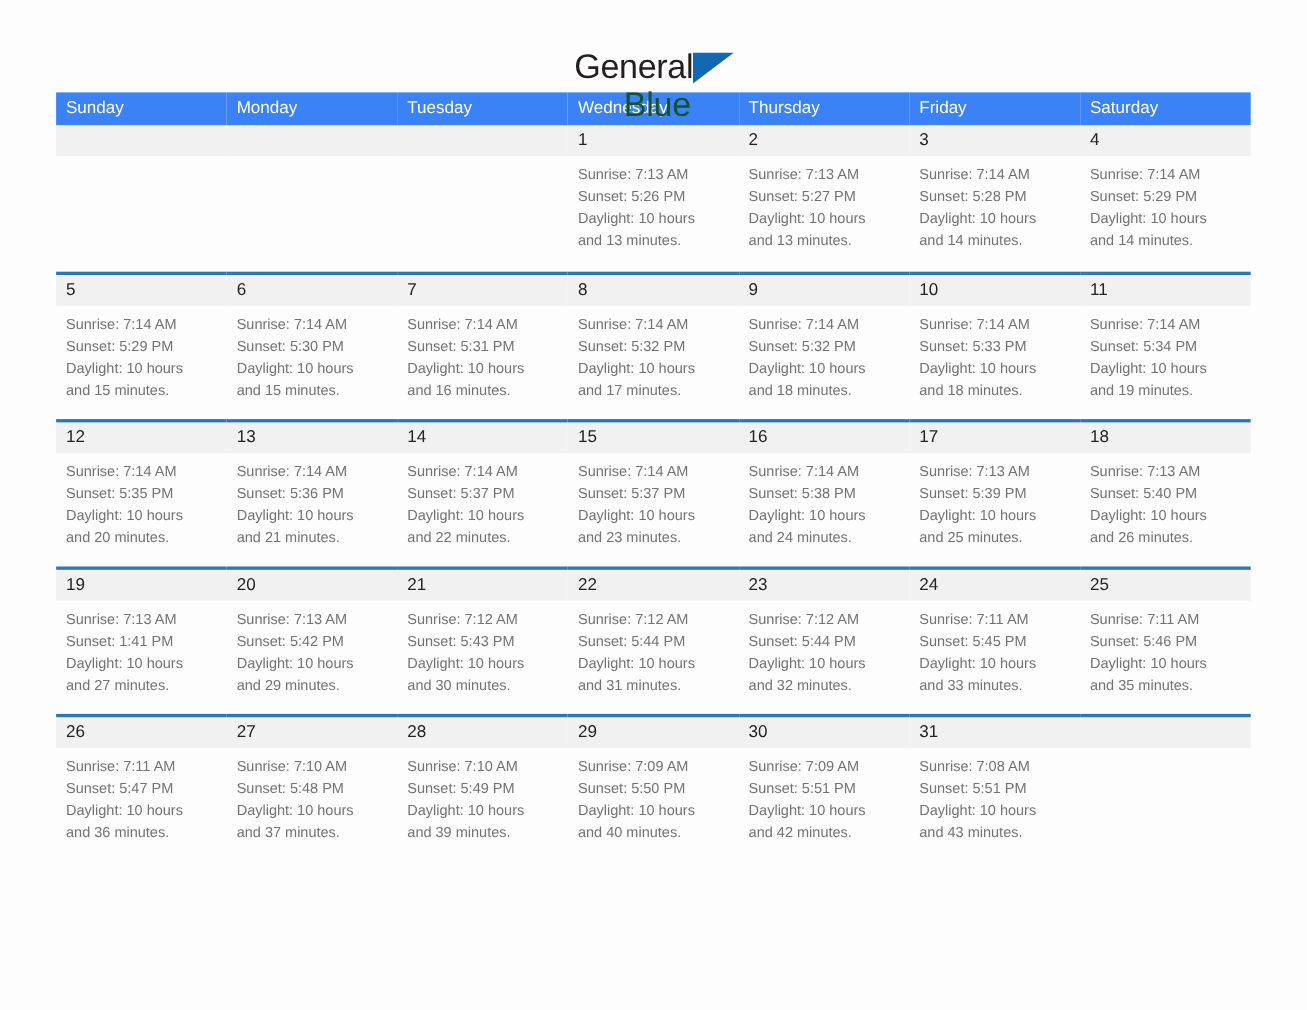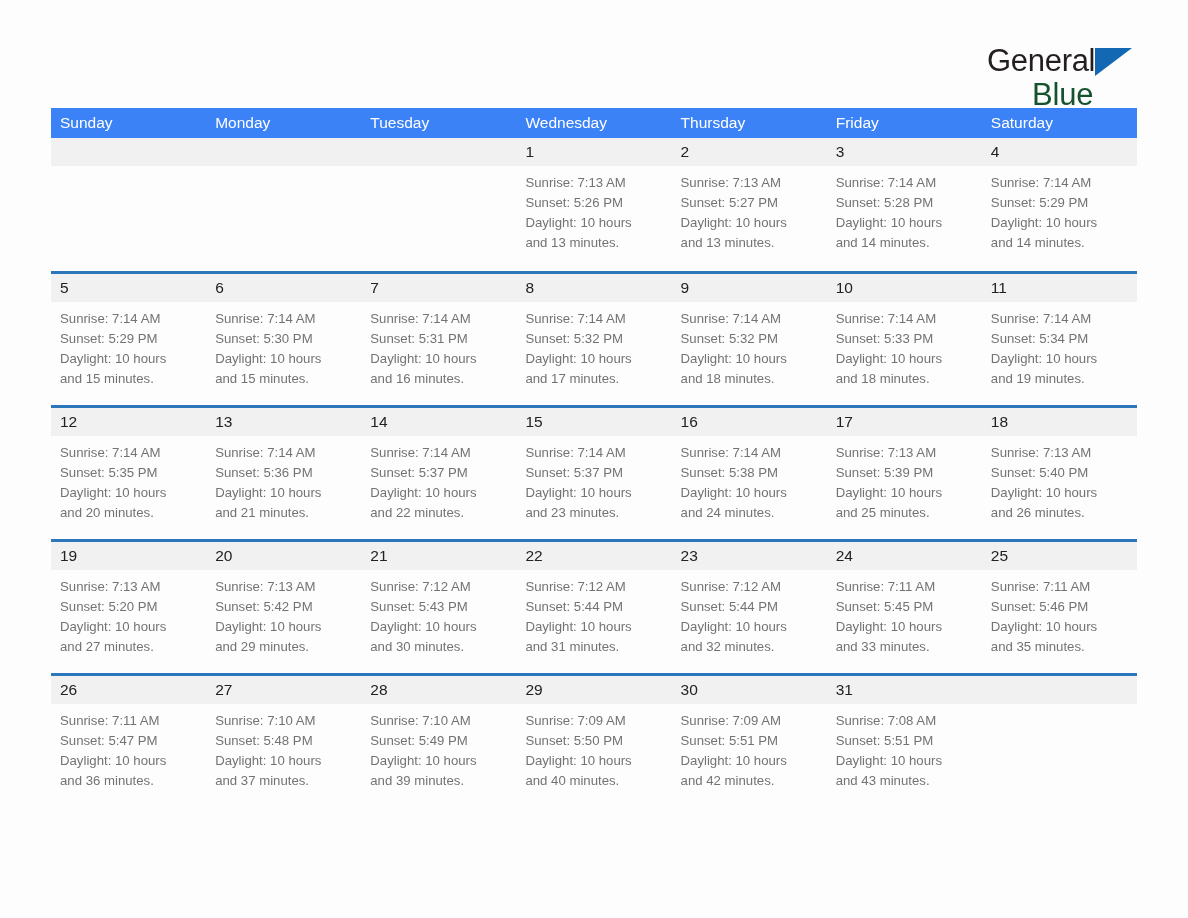--- a/index.html
+++ b/index.html
@@ -14,23 +14,23 @@
     font-family: "Liberation Sans", sans-serif;
     color: #1a1a1a;
     position: relative;
     overflow: hidden;
   }
 
   
   .page-header {
     display: flex;
     align-items: flex-start;
-    justify-content: flex-end;
+    justify-content: center;
     padding: 44px 51px 0 57px;
-    height: 108px;
+    height: 84px;
   }
 
   .brand {
     display: block;
     position: relative;
     width: 150px;
     height: 70px;
     line-height: 1;
   }
   .brand-row-top {
@@ -333,21 +333,21 @@
             <span>Daylight: 10 hours</span>
             <span>and 26 minutes.</span>
           </div>
         </td>
       </tr>
       <tr class="week-row">
         <td>
           <span class="daynum">19</span>
           <div class="cell-body">
             <span>Sunrise: 7:13 AM</span>
-            <span>Sunset: 5:20 PM</span>
+            <span>Sunset: 1:41 PM</span>
             <span>Daylight: 10 hours</span>
             <span>and 27 minutes.</span>
           </div>
         </td>
         <td>
           <span class="daynum">20</span>
           <div class="cell-body">
             <span>Sunrise: 7:13 AM</span>
             <span>Sunset: 5:42 PM</span>
             <span>Daylight: 10 hours</span>

